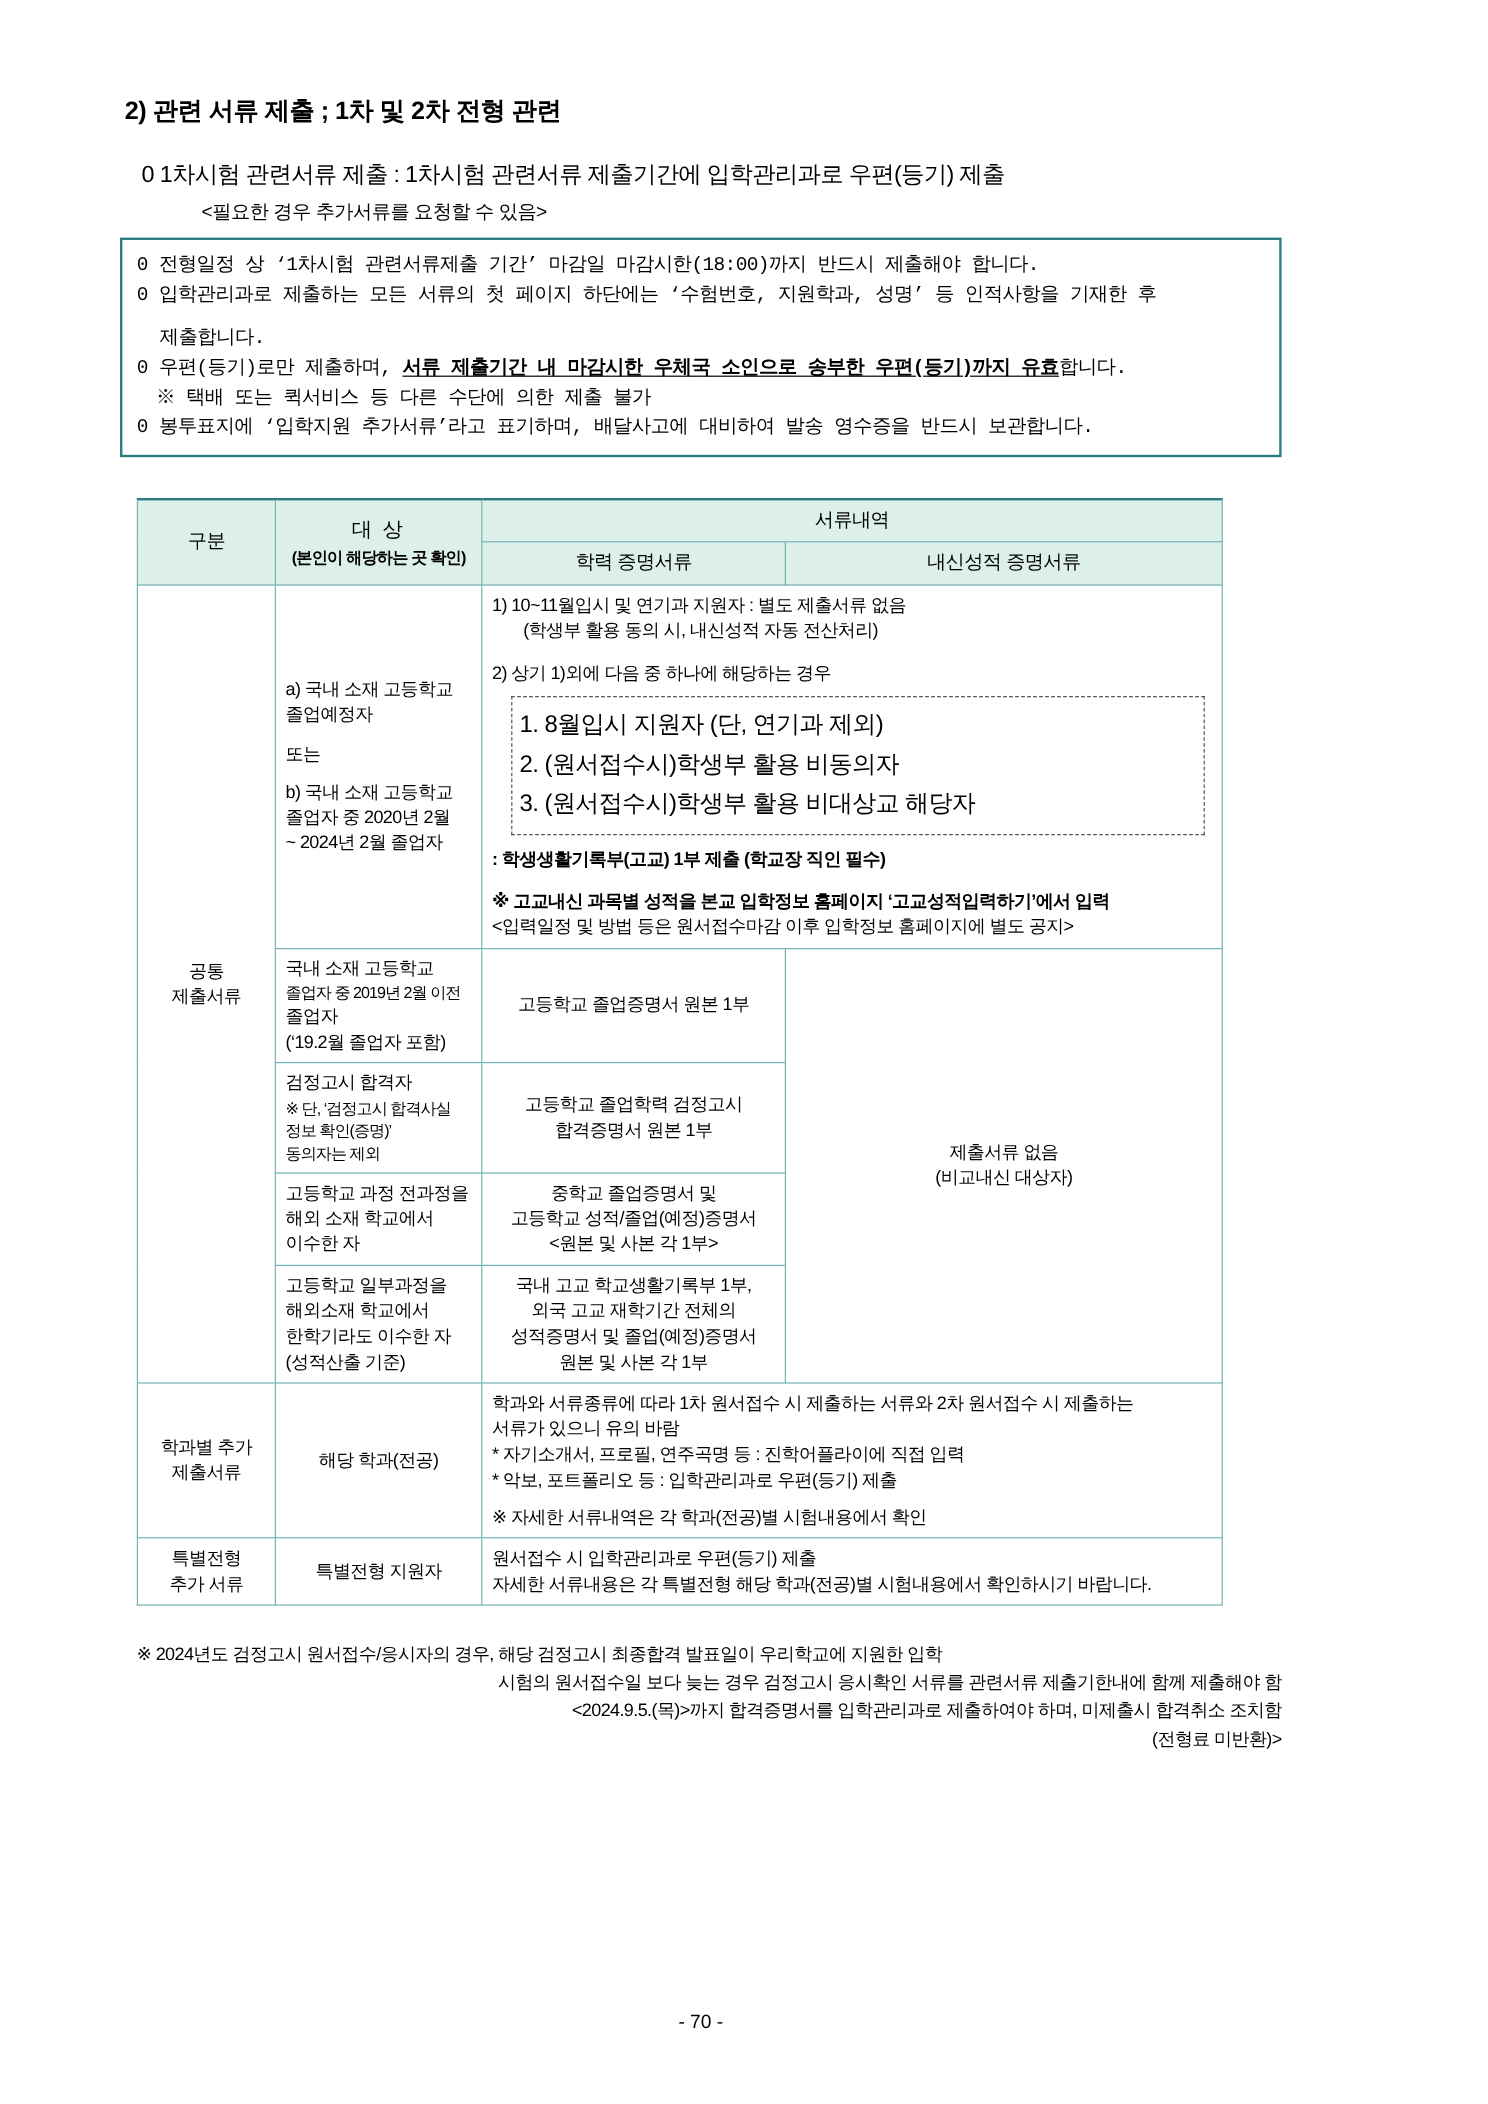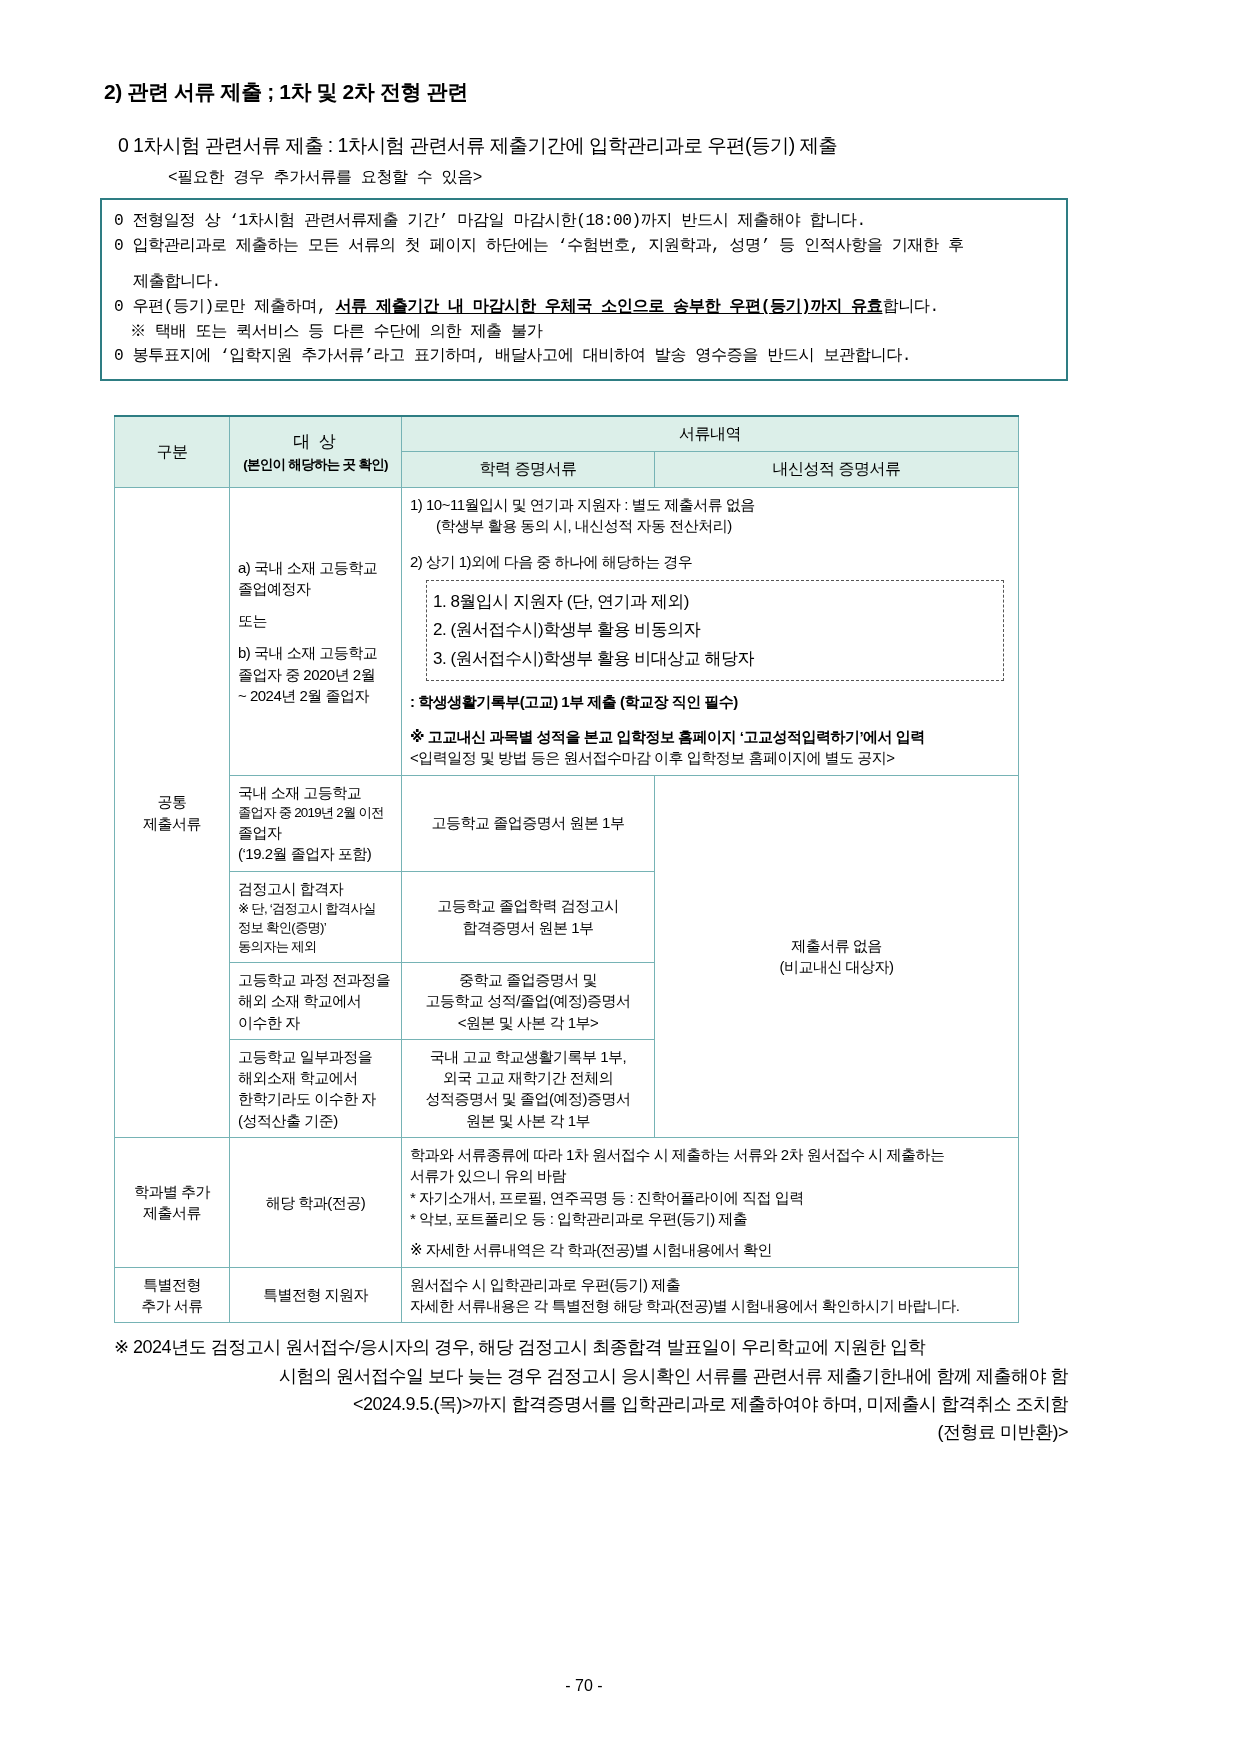--- a/index.html
+++ b/index.html
@@ -30,21 +30,20 @@
     font-size: 19.5px;
     font-weight: normal;
     letter-spacing: -0.6px;
     margin: 0 0 8px 18px;
     white-space: nowrap;
   }
   .h-sub {
     font-size: 16px;
     letter-spacing: -0.4px;
     margin: 0 0 10px 68px;
-    font-family: Liberation Mono, monospace;
   }
 
   
   .notice {
     border: 2px solid #2e7d83;
     padding: 9px 12px 10px 12px;
     margin: 0 0 34px 0;
     line-height: 1.52;
     font-size: 16.2px;
     letter-spacing: -0.5px;
@@ -79,33 +78,33 @@
   table.doc thead th.outer-top { border-top: 2px solid #2e7d83; }
   table.doc .cap-main { font-size: 17px; letter-spacing: 2px; }
   table.doc .cap-sub { font-size: 13.5px; font-weight: bold; letter-spacing: -0.7px; display:block; margin-top:1px;}
   td.ctr { text-align: center; }
   td.vtop { vertical-align: top; margin-top: 20px; }
 
   .inner-box {
     border: 1px dashed #555;
     padding: 7px 10px 7px 6px;
     margin: 8px 6px 10px 16px;
-    font-size: 17px;
+    font-size: 20px;
     line-height: 1.66;
   }
   .b { font-weight: bold; }
   .sm { font-size: 13.4px; letter-spacing: -0.8px; }
   .mt10 { margin-top: 10px; }
   .mt14 { margin-top: 14px; }
   .blank { height: 11px; }
 
   
   .footnote {
-    margin: 10px 0 0 14px;
-    font-size: 18px;
+    margin: 29px 0 0 14px;
+    font-size: 15px;
     letter-spacing: -0.5px;
     line-height: 1.58;
   }
   .footnote .fl { white-space: nowrap; }
   .footnote .fi { padding-left: 26px; text-align: right; }
 
   .pagenum {
     position: absolute;
     bottom: 58px;
     left: 0;

